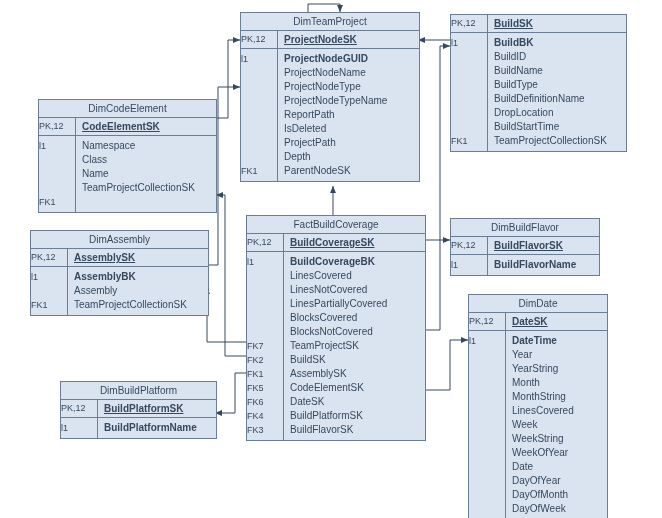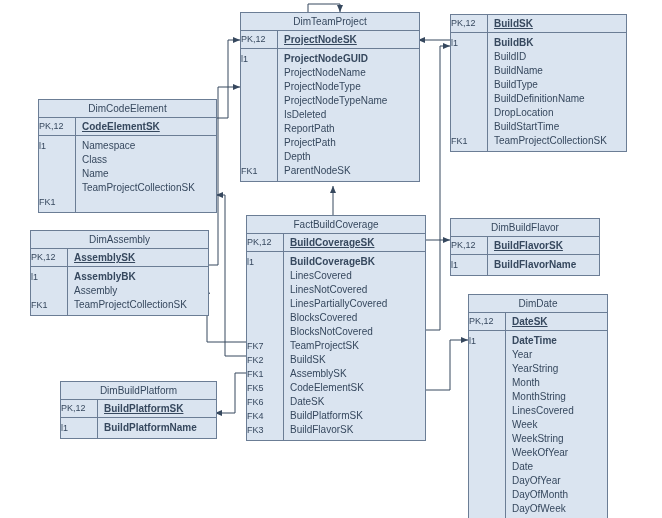--- a/index.html
+++ b/index.html
@@ -54,22 +54,22 @@
         <div class="fld">&nbsp;</div>
         <div class="fld">&nbsp;</div>
         <div class="fld">&nbsp;</div>
         <div class="fld">FK1</div>
       </div>
       <div class="vc">
         <div class="fld bold">ProjectNodeGUID</div>
         <div class="fld ">ProjectNodeName</div>
         <div class="fld ">ProjectNodeType</div>
         <div class="fld ">ProjectNodeTypeName</div>
+        <div class="fld ">ReportPath</div>
         <div class="fld ">IsDeleted</div>
-        <div class="fld ">ReportPath</div>
         <div class="fld ">ProjectPath</div>
         <div class="fld ">Depth</div>
         <div class="fld ">ParentNodeSK</div>
       </div>
     </div>
   </div>
 <div id="t-dimBuild" class="tbl" style="left:450px;top:14px;width:175px">
     <div class="sec">
       <div class="kc">PK,12</div>
       <div class="vc"><span class="pk">BuildSK</span></div>

